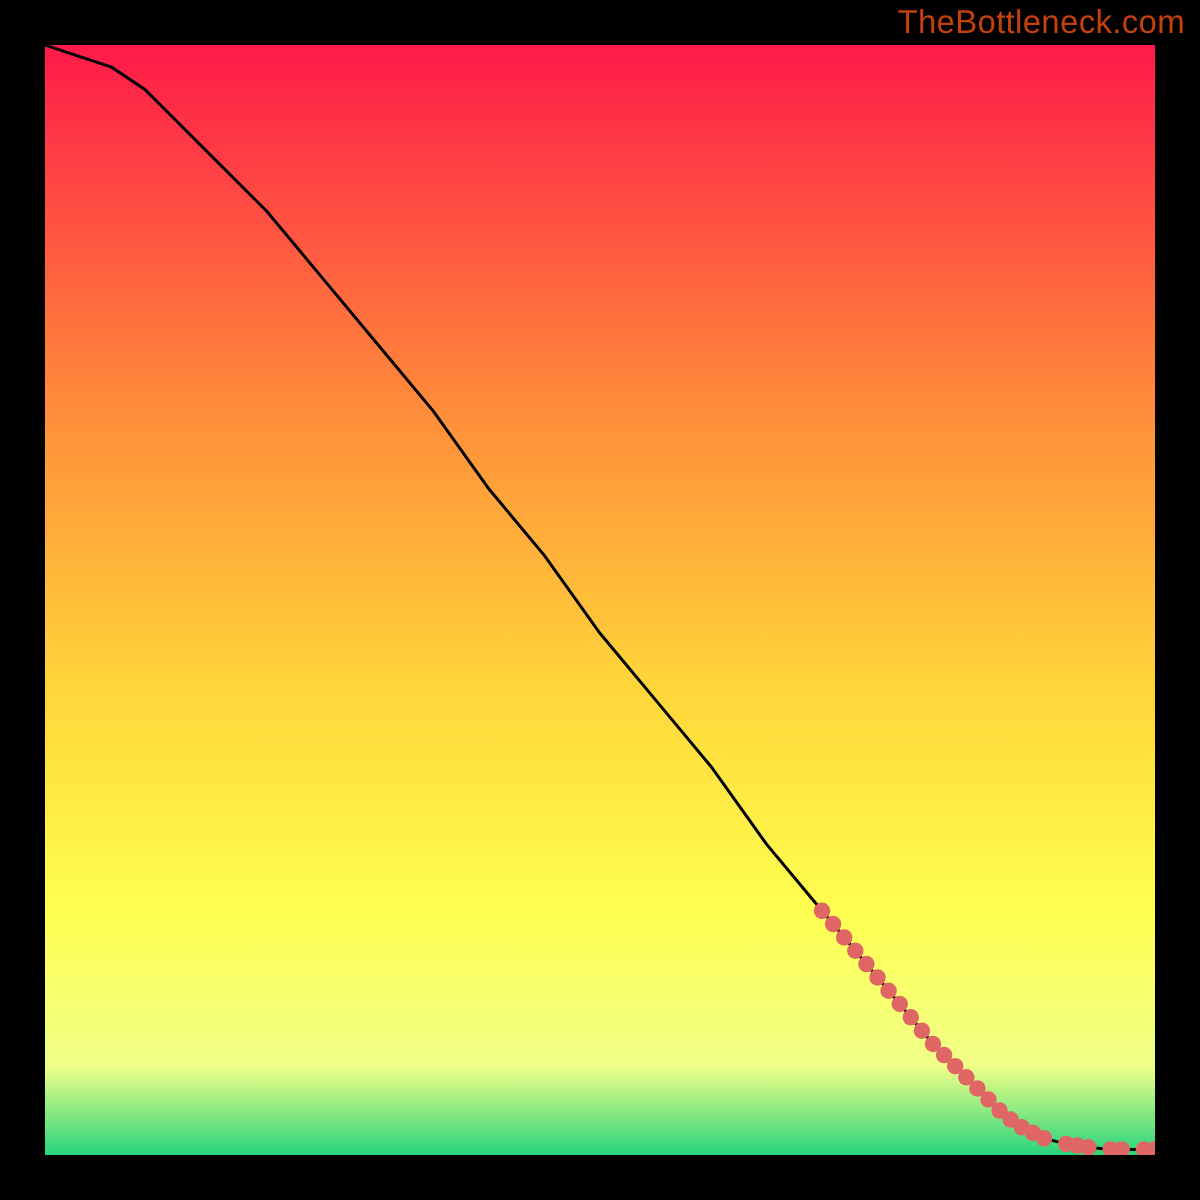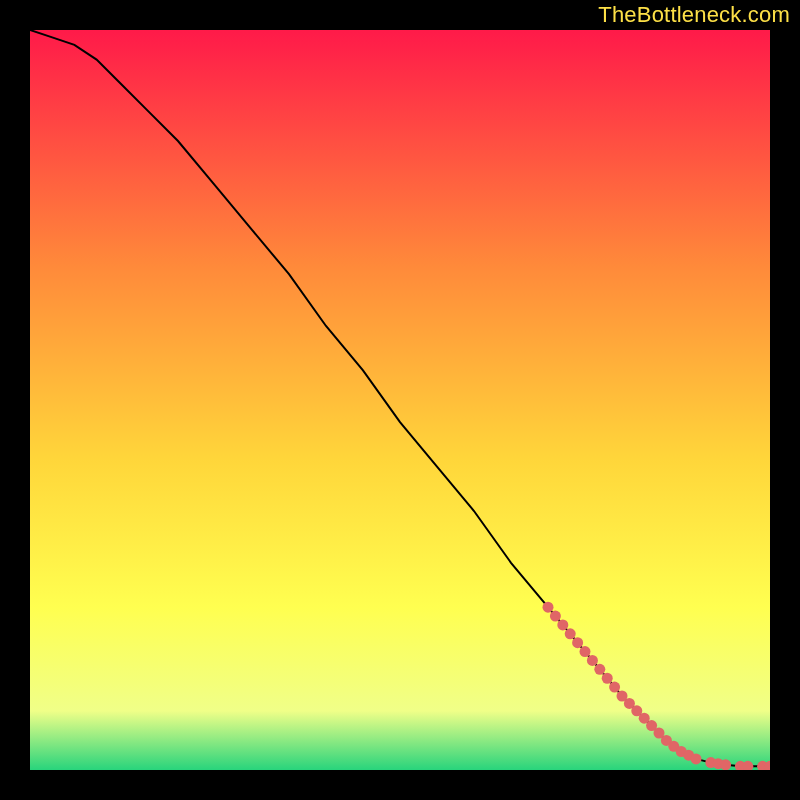--- a/index.html
+++ b/index.html
@@ -14,21 +14,21 @@
   .frame {
     position: relative;
     width: 800px;
     height: 800px;
     background: #000;
   }
   .watermark {
     position: absolute;
     top: 2px;
     right: 10px;
-    color: #fde047;
+    color: #c2410c;
     font-size: 22px;
     font-weight: 500;
     letter-spacing: 0.2px;
     z-index: 20;
     text-align: right;
   }
   .plot-wrap {
     position: absolute;
     left: 30px;
     top: 30px;

